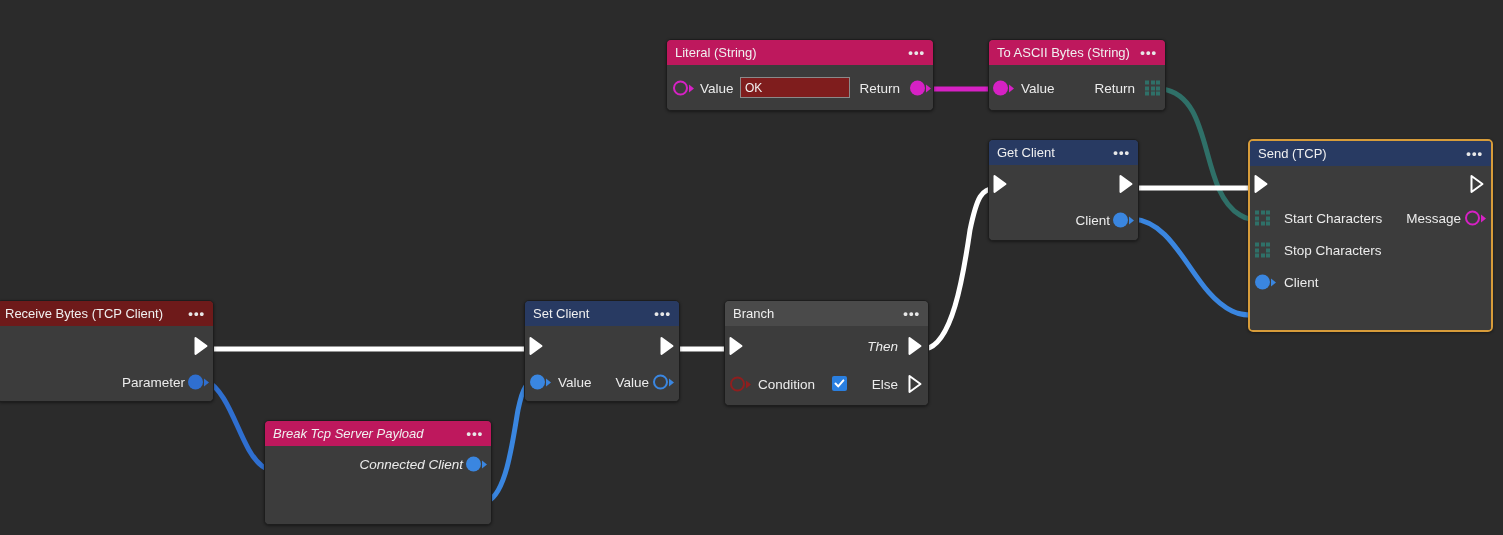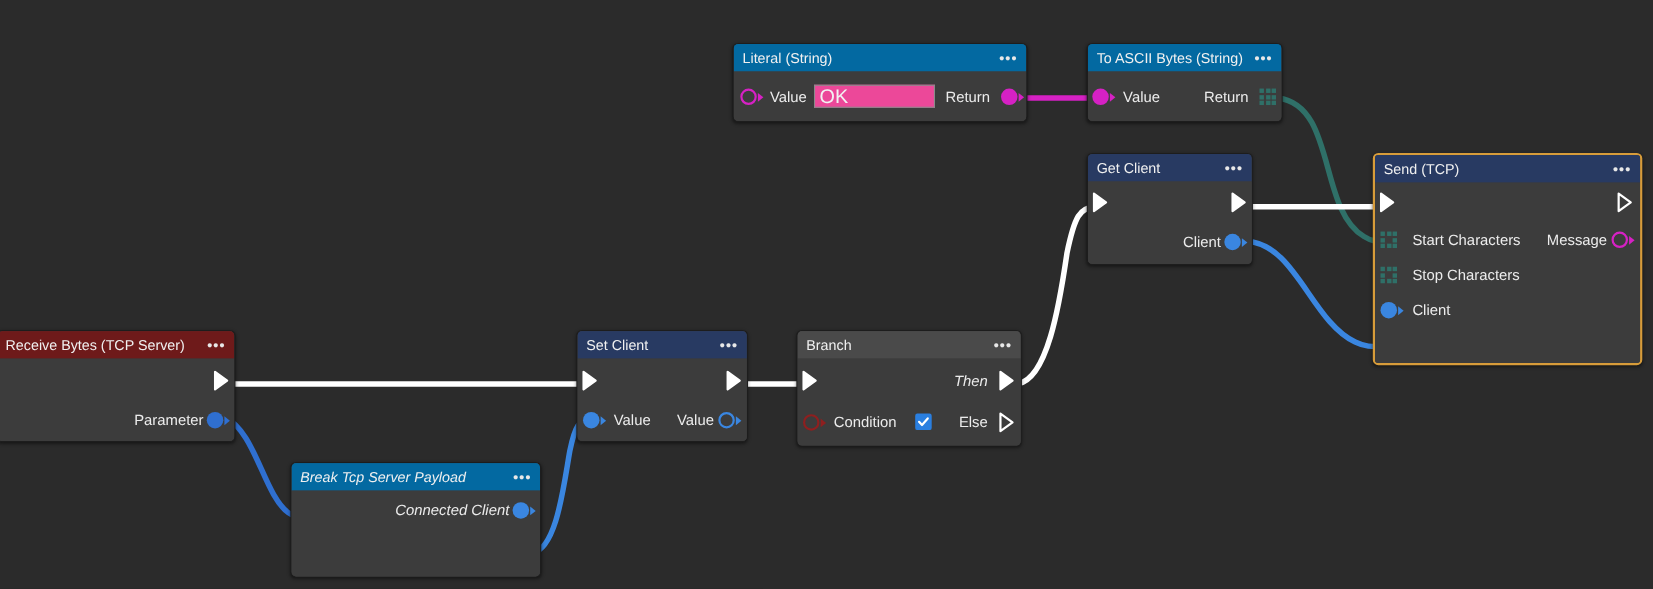--- a/index.html
+++ b/index.html
@@ -51,21 +51,21 @@
   .node-title { flex: 0 0 auto; }
   .header-spacer { flex: 1 1 auto; min-width: 8px; }
   .dots {
     flex: 0 0 auto;
     color: #e8e8e8;
     font-size: 13px;
     letter-spacing: 1px;
     line-height: 1;
     font-weight: bold;
   }
-  .hdr-green  { background: #0369a1; }
+  .hdr-green  { background: #be185d; }
   .hdr-navy   { background: #283a62; }
   .hdr-red    { background: #6e1a1a; }
   .hdr-gray   { background: #4a4a4a; }
 
   .node-body {
     position: relative;
     background: #3c3c3c;
   }
   .row {
     position: relative;
@@ -136,24 +136,24 @@
     grid-template-columns: repeat(3, 1fr);
     grid-template-rows: repeat(3, 1fr);
     gap: 1.5px;
   }
   .grid-pin i { background: #2f7068; display: block; }
   .grid-pin.hollow i:nth-child(5) { background: transparent; }
 
   
   .txtbox {
     position: absolute;
-    background: #ec4899;
+    background: #7f1d1d;
     border: 1px solid #8a8a8a;
     color: #f2f2f2;
-    font-size: 18px;
+    font-size: 12px;
     font-family: "Liberation Sans", sans-serif;
     padding: 2px 4px;
     box-sizing: border-box;
     height: 21px;
     line-height: 16px;
   }
   
   .chk {
     position: absolute;
     width: 15px; height: 15px;
@@ -341,21 +341,21 @@
           <span class="pin-dot filled-blue"></span>
           <span class="pin-arrowlet al-blue"></span>
         </span>
         <span class="lbl lbl-in" style="left:34px;">Client</span>
       </div>
     </div>
   </div>
 
   <div class="node" style="left:-3px; top:300px; width:217px; height:102px;">
     <div class="node-header hdr-red" style="padding-left:7px;">
-      <span class="node-title">Receive Bytes (TCP Server)</span>
+      <span class="node-title">Receive Bytes (TCP Client)</span>
       <span class="header-spacer" style="min-width:4px;"></span>
       <span class="dots">•••</span>
     </div>
     <div class="node-body" style="height:76px;">
       <div class="row" style="height:40px;">
         <span class="slot-right" style="right:4px;">
           <span class="exec filled">
             <svg width="15" height="19" viewBox="0 0 15 19">
                 <path d="M1.5 1.5 L12.5 9.5 L1.5 17.5 Z" stroke-width="2" stroke-linejoin="round"></path>
               </svg>

